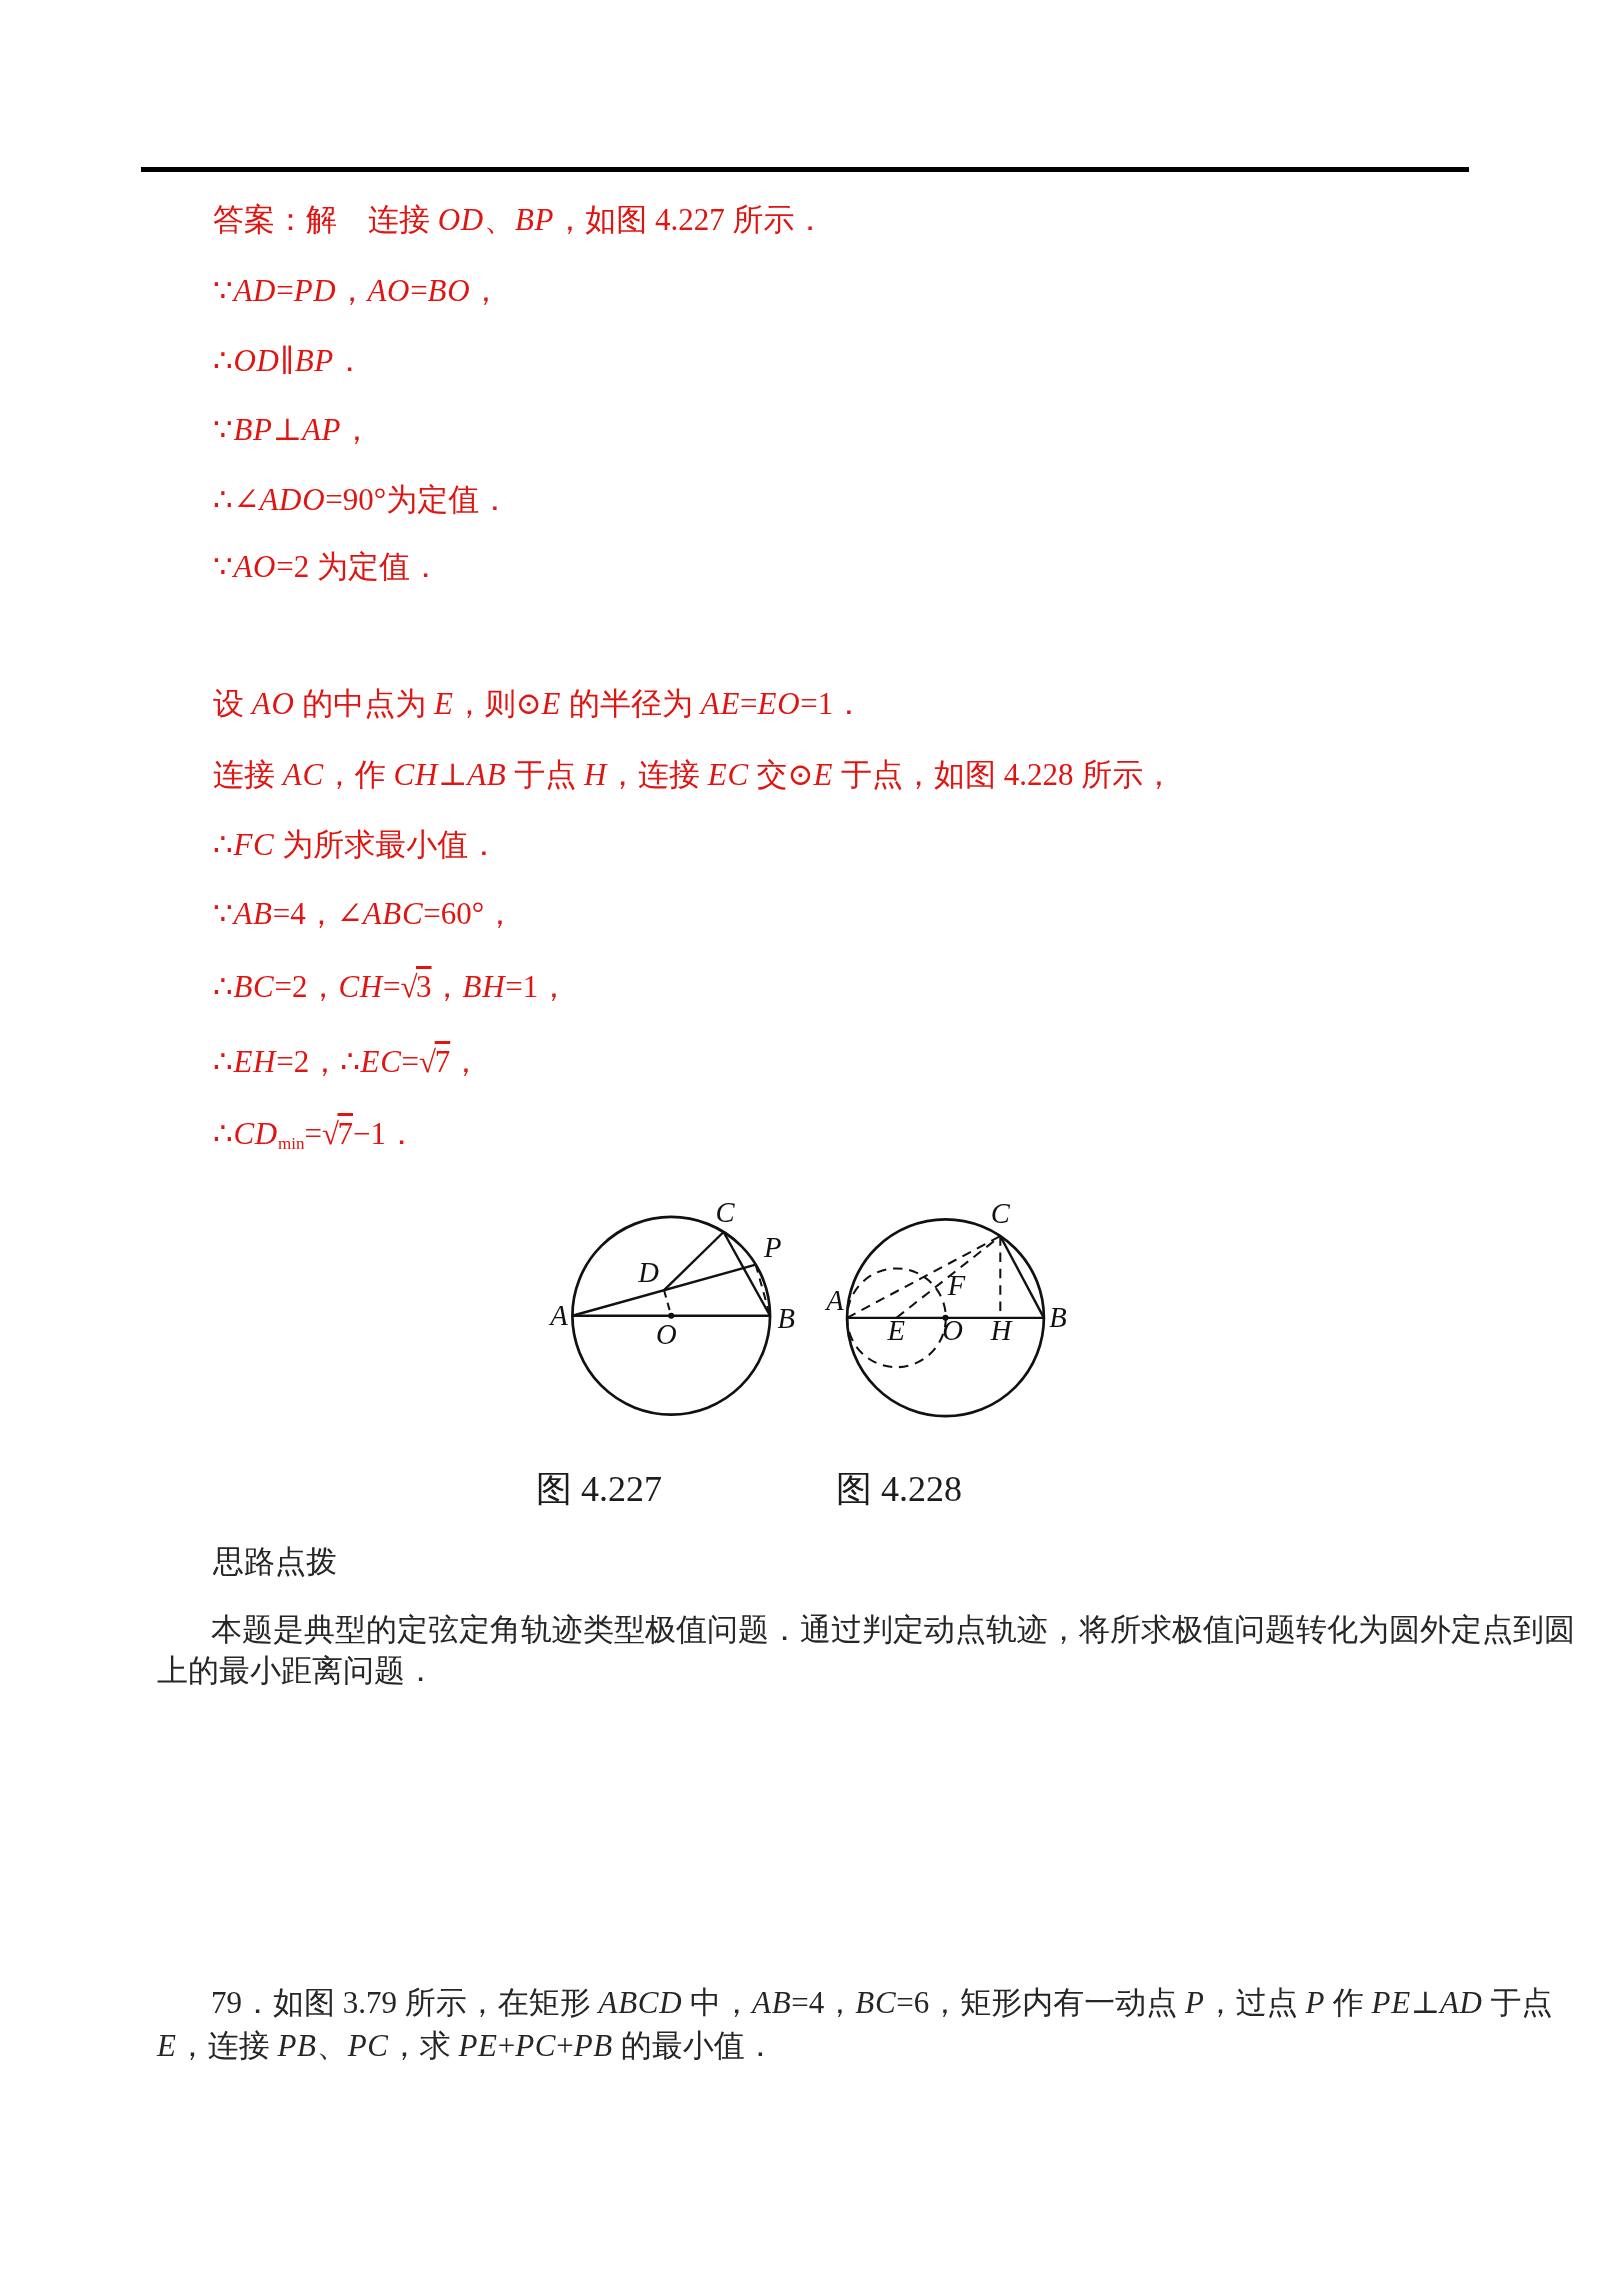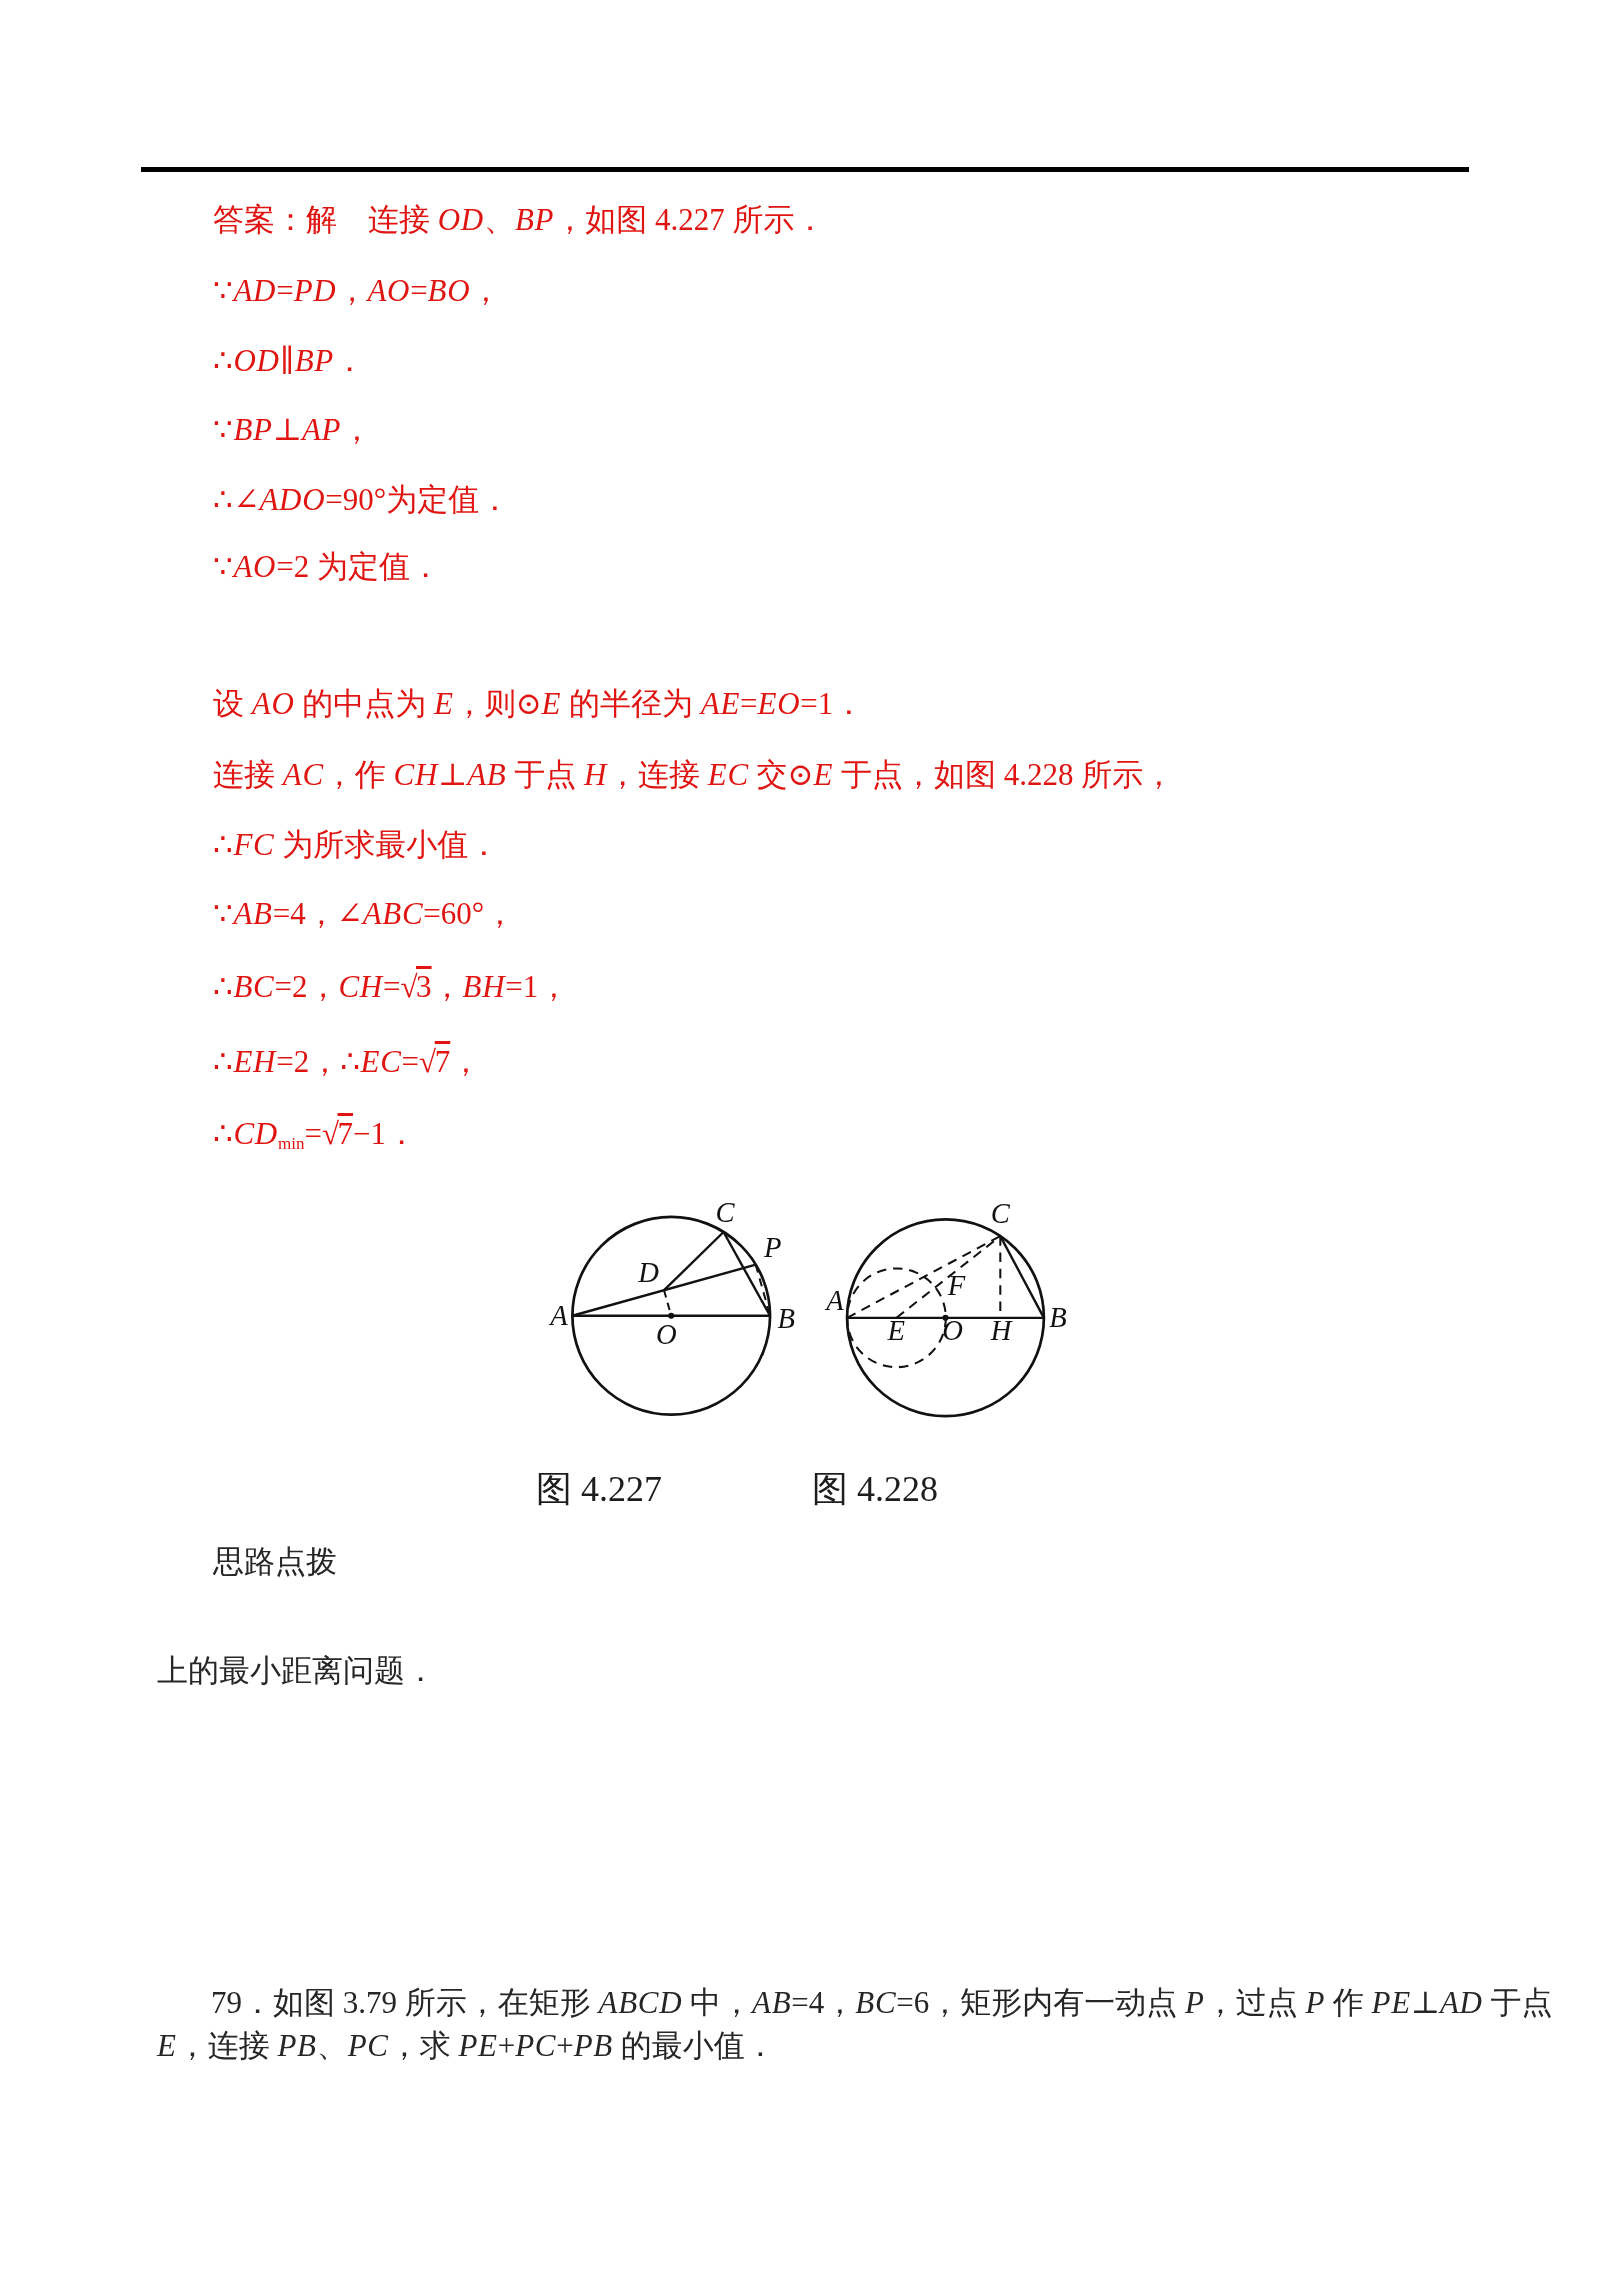--- a/index.html
+++ b/index.html
@@ -73,22 +73,23 @@
     <text x="48" y="178" text-anchor="end" class="fig-label">A</text>
     <text x="125" y="222" text-anchor="middle" class="fig-label">E</text>
     <text x="208" y="222" text-anchor="middle" class="fig-label">O</text>
     <text x="279" y="222" text-anchor="middle" class="fig-label">H</text>
     <text x="350" y="202" text-anchor="start" class="fig-label">B</text>
     <text x="278" y="50" text-anchor="middle" class="fig-label">C</text>
     <text x="201" y="155" text-anchor="start" class="fig-label">F</text>
   </svg>
 
   <div class="caption" style="left:536px;top:1456px">图 4.227</div>
-  <div class="caption" style="left:812px;top:1456px">图 4.228</div>
+  <div class="caption" style="left:836px;top:1456px">图 4.228</div>
 
   <div class="txtline blk" style="left:213px;top:1527px">思路点拨</div>
+  <div class="txtline blk" style="left:211px;top:1595px">本题是典型的定弦定角轨迹类型极值问题．通过判定动点轨迹，将所求极值问题转化为圆外定点到圆</div>
   <div class="txtline blk" style="left:157px;top:1636px">上的最小距离问题．</div>
 
   <div class="txtline blk" style="left:211px;top:1968px"><span class="seg-cn">79．如图 </span><span class="seg-up">3.79</span><span class="seg-cn"> 所示，在矩形 </span><span class="seg-it">ABCD</span><span class="seg-cn"> 中，</span><span class="seg-it">AB</span><span class="seg-up">=4</span><span class="seg-cn">，</span><span class="seg-it">BC</span><span class="seg-up">=6</span><span class="seg-cn">，矩形内有一动点 </span><span class="seg-it">P</span><span class="seg-cn">，过点 </span><span class="seg-it">P</span><span class="seg-cn"> 作 </span><span class="seg-it">PE</span><span class="seg-up">⊥</span><span class="seg-it">AD</span><span class="seg-cn"> 于点</span></div>
   <div class="txtline blk" style="left:157px;top:2011px"><span class="seg-it">E</span><span class="seg-cn">，连接 </span><span class="seg-it">PB</span><span class="seg-cn">、</span><span class="seg-it">PC</span><span class="seg-cn">，求 </span><span class="seg-it">PE</span><span class="seg-up">+</span><span class="seg-it">PC</span><span class="seg-up">+</span><span class="seg-it">PB</span><span class="seg-cn"> 的最小值．</span></div>
 
 </div>
 
 
 </body></html>

